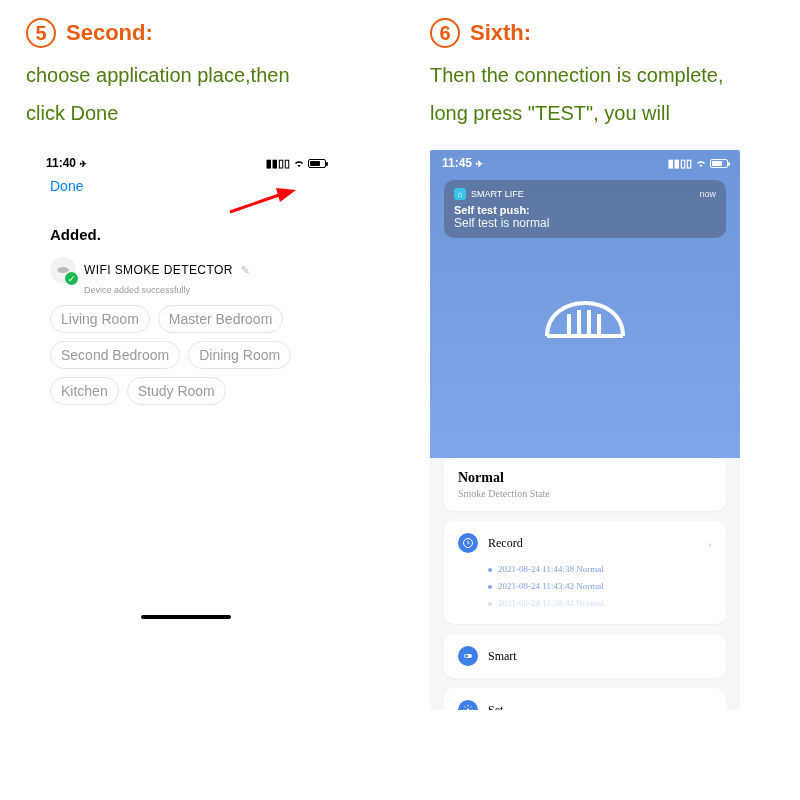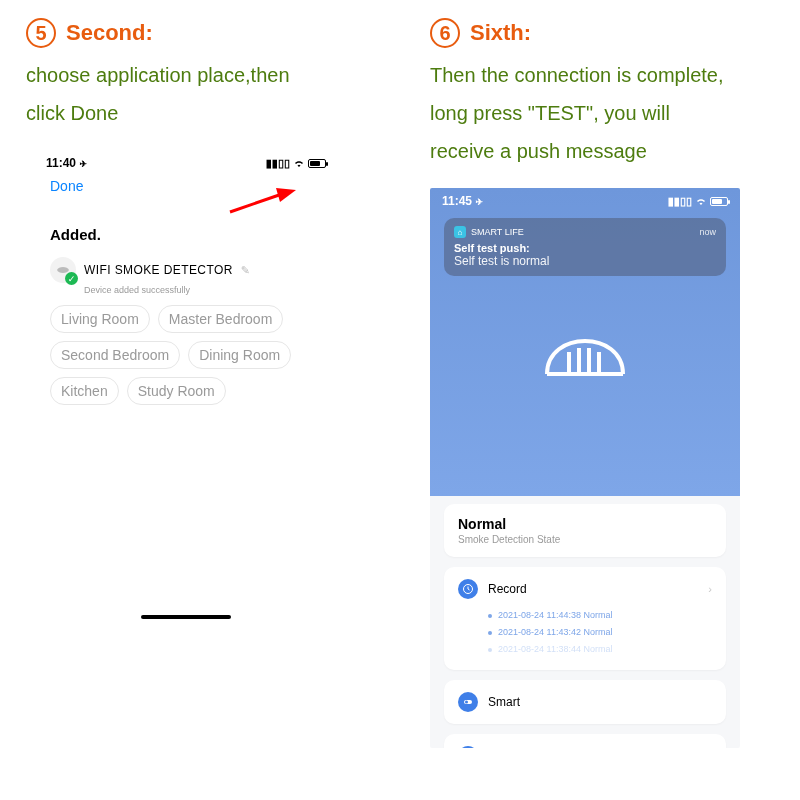--- a/index.html
+++ b/index.html
@@ -47,21 +47,21 @@
   .phone-b .status { color: #fff; padding: 6px 12px 0 12px; }
   .notif { margin: 10px 14px 0 14px; background: rgba(90,110,150,.78); border-radius: 10px; padding: 8px 10px; color: #fff; }
   .notif-head { display: flex; align-items: center; gap: 5px; font-size: 9px; }
   .notif-app-ico { width: 12px; height: 12px; background: #3bc3e5; border-radius: 3px; display:flex; align-items:center; justify-content:center; font-size:8px; }
   .notif-now { margin-left: auto; font-size: 9px; opacity: .85; }
   .notif-title { font-size: 11px; font-weight: 600; margin-top: 4px; }
   .notif-body { font-size: 12px; opacity: .92; }
 
   .arch { display: flex; justify-content: center; margin-top: 26px; }
 
-  .cards { position: absolute; left: 14px; right: 14px; top: 316px; display: flex; flex-direction: column; gap: 10px; }
+  .cards { position: absolute; left: 14px; right: 14px; top: 308px; display: flex; flex-direction: column; gap: 10px; font-family: Liberation Serif, serif; }
   .card { background: #fff; border-radius: 10px; padding: 12px 14px; box-shadow: 0 1px 2px rgba(0,0,0,.04); }
   .state-t { font-weight: 600; font-size: 14px; }
   .state-s { font-size: 10px; color: #9a9a9a; margin-top: 2px; }
   .rec-row { display: flex; align-items: center; gap: 10px; }
   .icon-circ { width: 20px; height: 20px; border-radius: 50%; background: #3f7fe8; display: flex; align-items: center; justify-content: center; color: #fff; }
   .rec-title { font-size: 12px; }
   .chev { margin-left: auto; color: #c9c9c9; font-size: 11px; }
   .rec-list { margin-top: 8px; padding-left: 30px; font-size: 9px; color: #7ea6e8; line-height: 1.9; }
   .rec-list div:last-child { opacity: .35; }
   .dot { display: inline-block; width: 4px; height: 4px; background: #7ea6e8; border-radius: 50%; margin-right: 6px; vertical-align: middle; }
@@ -126,21 +126,20 @@
   </div>
 </div>
 
 <div class="col col-right">
   <div class="step-row">
     <div class="step-badge">6</div>
     <div class="step-label">Sixth:</div>
   </div>
   <div class="instr">Then the connection is complete,</div>
   <div class="instr">long press "TEST", you will</div>
-  <div class="instr">receive a push message</div>
 
   <div class="phone-b">
     <div class="status">
       <span><span>11:45</span> <span style="font-size:9px">✈︎</span></span>
       <span class="status-icons">
         <span>▮▮▯▯</span>
         <svg width="12" height="10" viewBox="0 0 24 20">
             <path fill="currentColor" d="M12 18l-3-3c1.7-1.7 4.3-1.7 6 0l-3 3zm-6-6l-2-2c4.4-4.4 11.6-4.4 16 0l-2 2c-3.3-3.3-8.7-3.3-12 0z"></path>
           </svg>
         <span class="battery">

